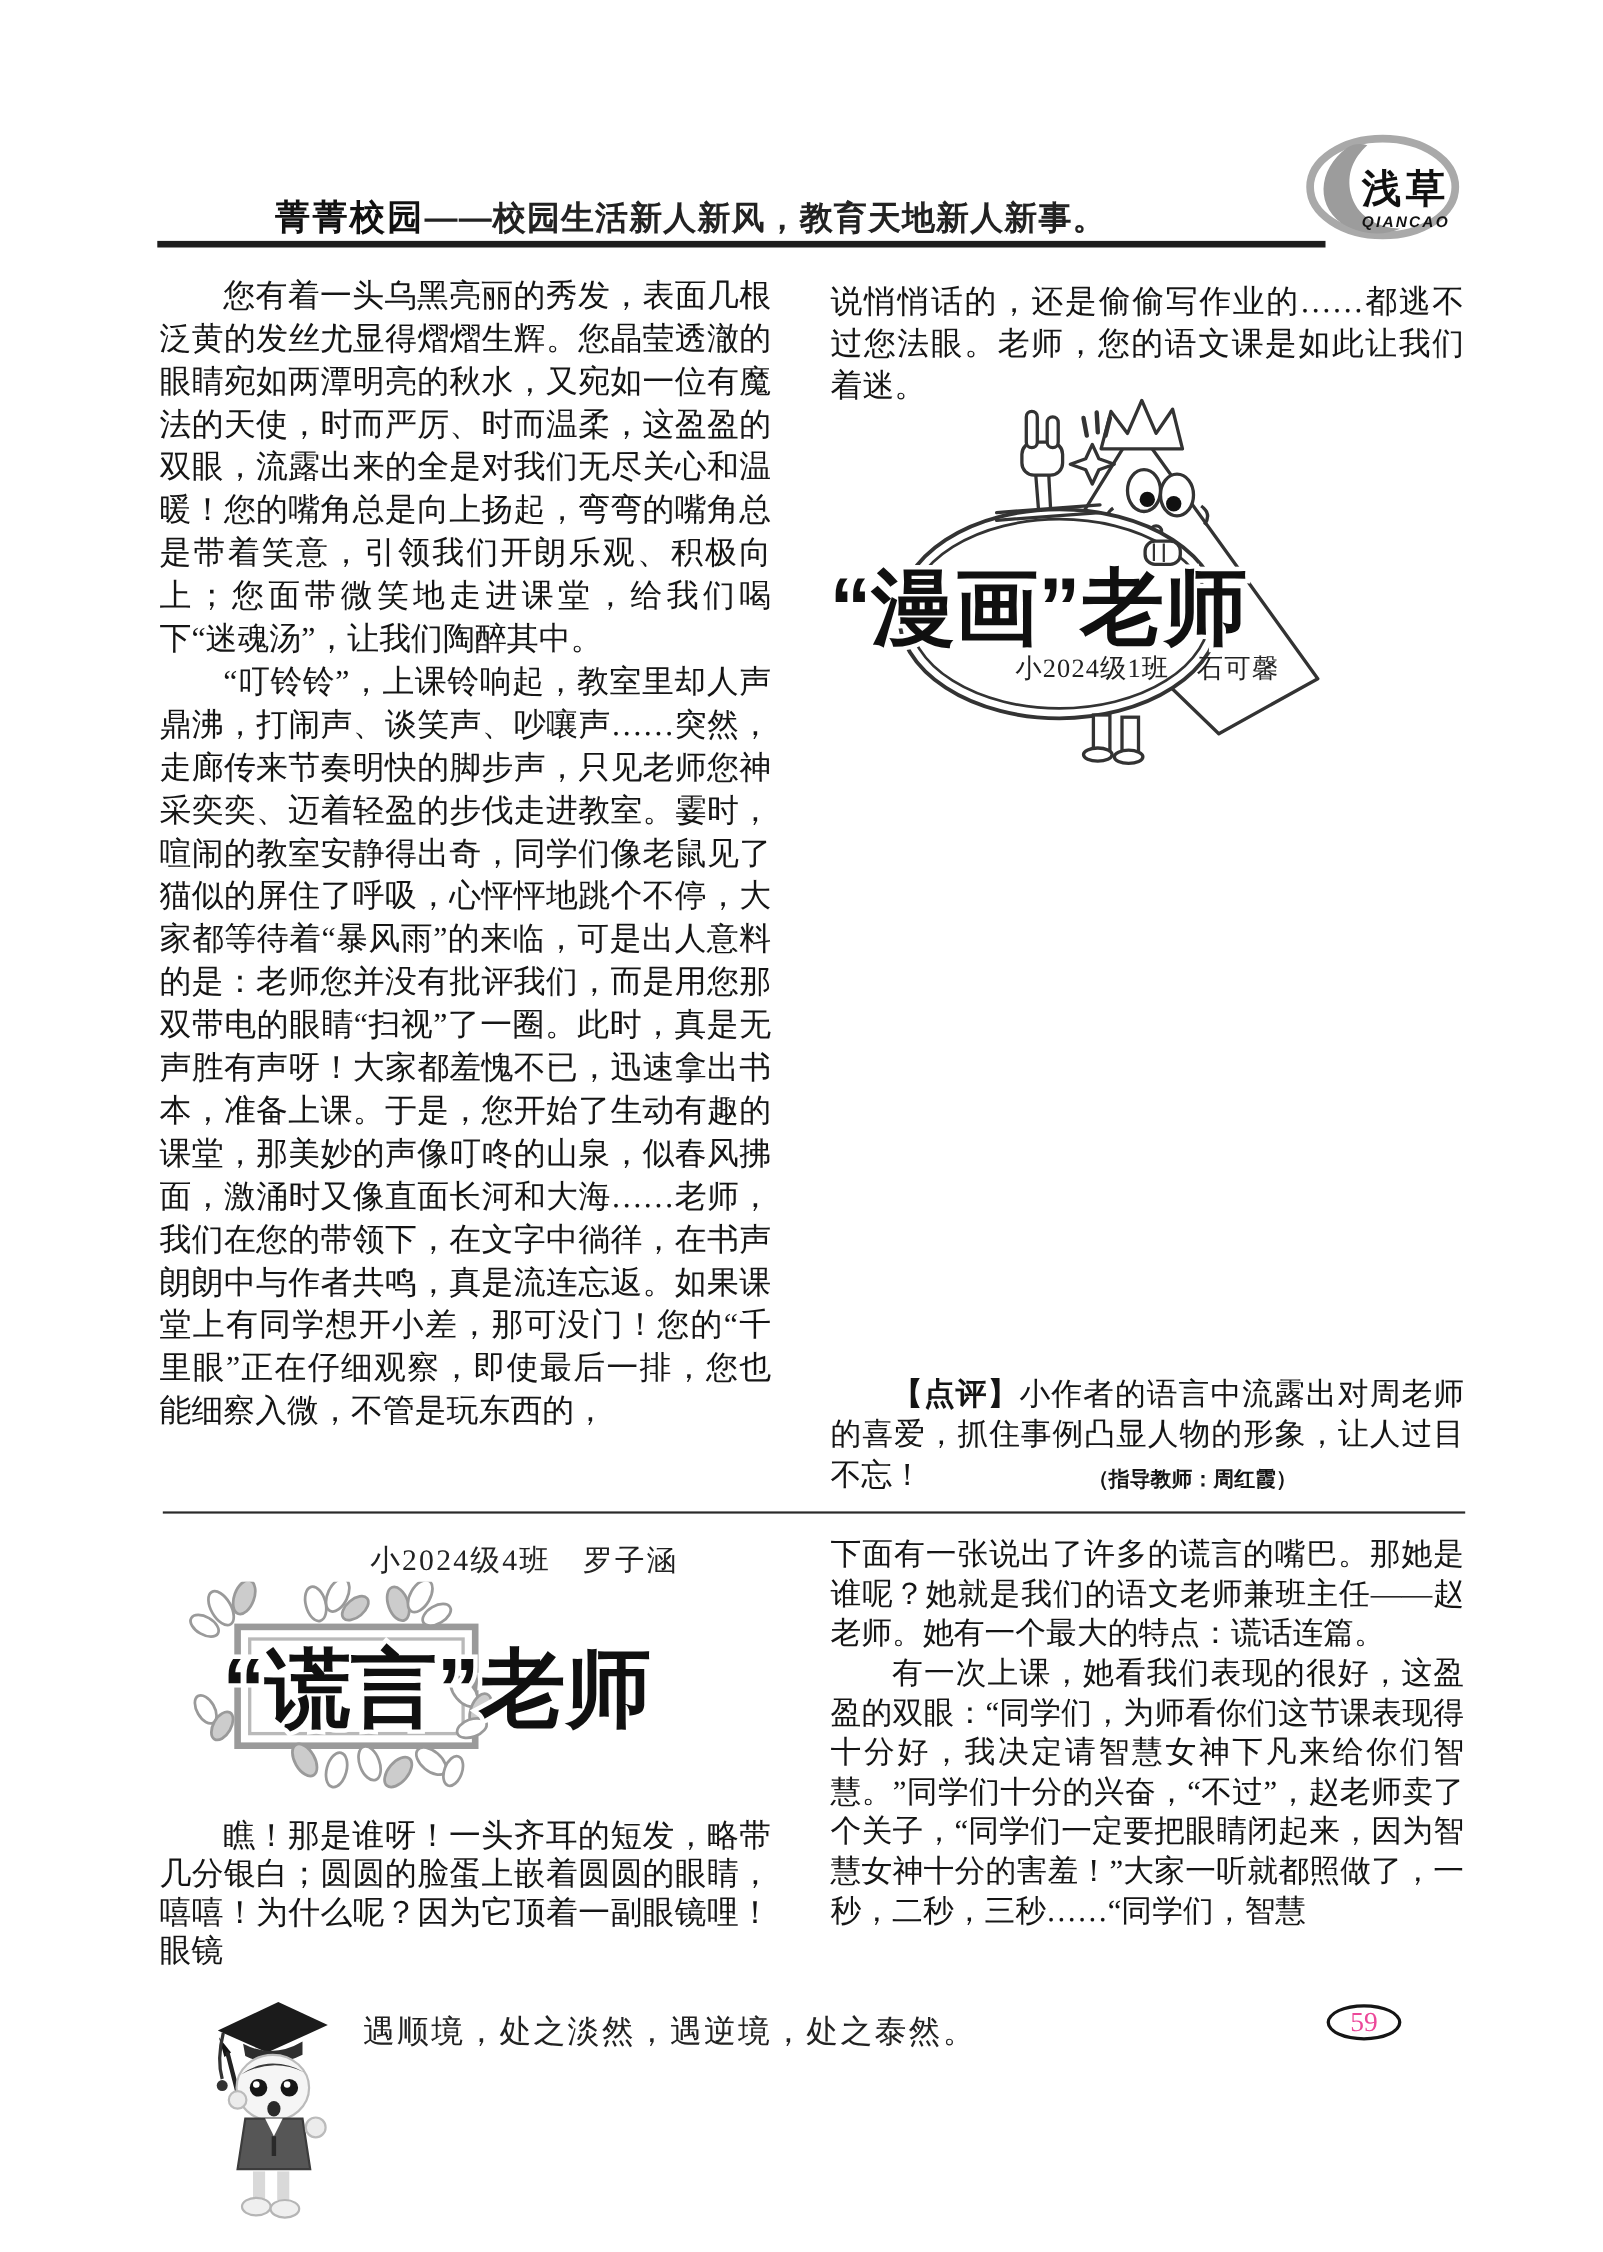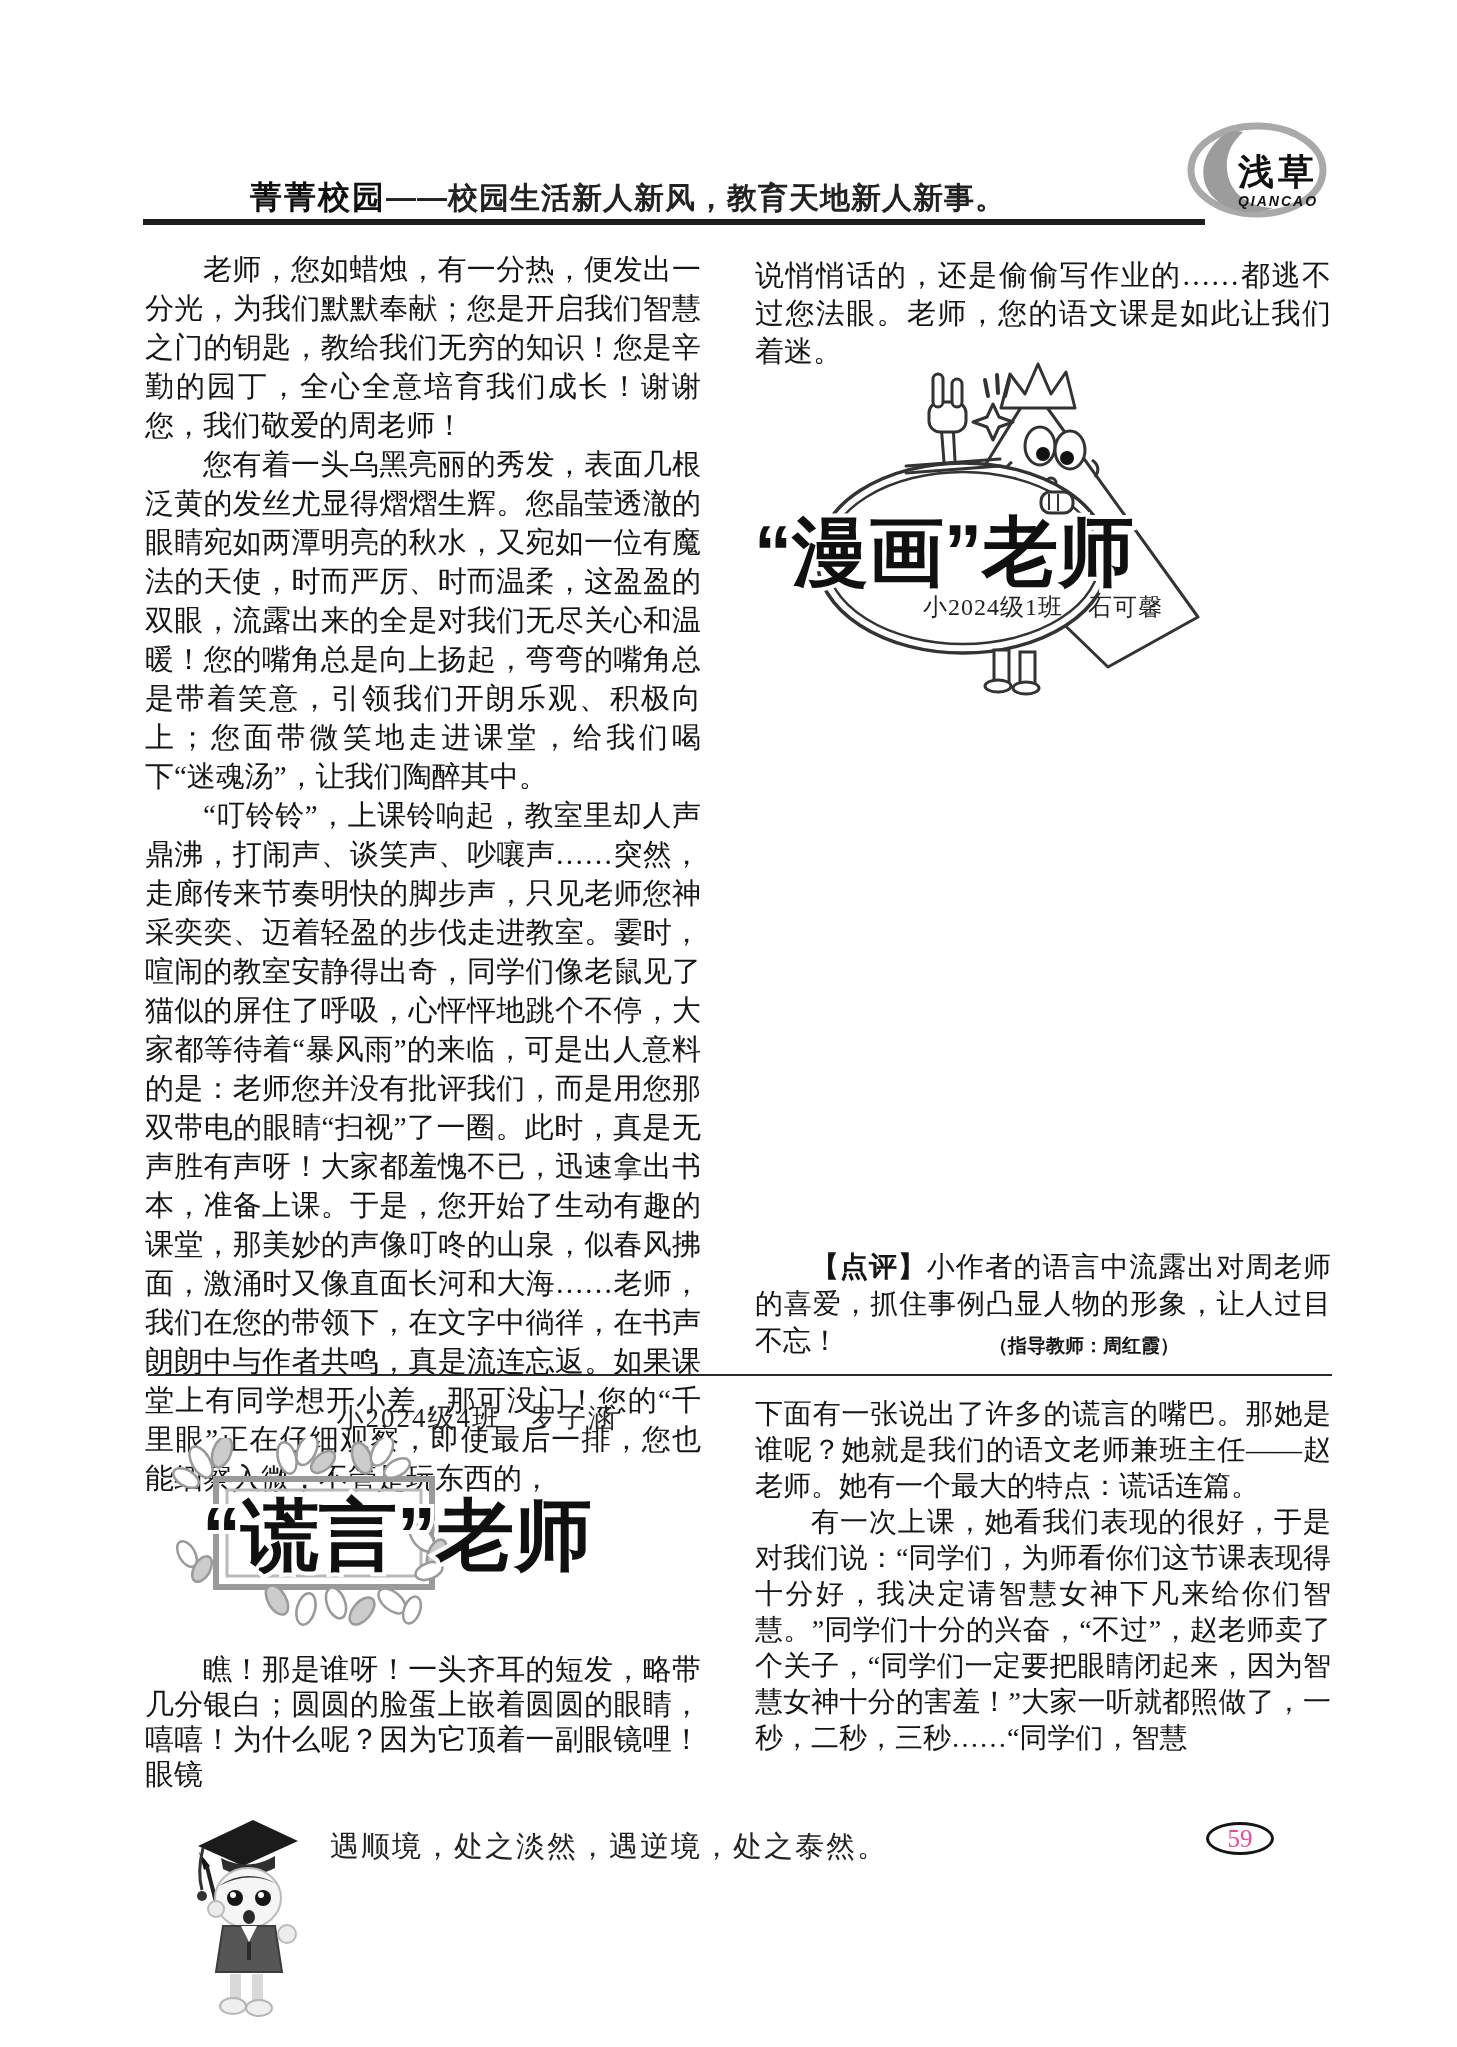--- a/index.html
+++ b/index.html
@@ -91,21 +91,20 @@
   <div class="logo">
     <svg width="150" height="118" viewBox="0 0 150 118">
       <ellipse cx="74" cy="64" rx="66" ry="44" fill="none" stroke="#a9a9a9" stroke-width="7"></ellipse>
       <path d="M42,28 C14,48 12,84 42,100 C58,108 76,108 90,102 C68,101 50,90 45,70 C41,52 47,38 60,26 C54,24 47,25 42,28 Z" fill="#9c9c9c"></path>
       <text x="95" y="78" text-anchor="middle" font-size="36" font-weight="900" letter-spacing="4" fill="#111" font-family="'Liberation Serif',serif">浅草</text>
       <text x="95" y="100" text-anchor="middle" font-size="14" font-weight="bold" font-style="italic" letter-spacing="2" fill="#111" font-family="'Liberation Sans',sans-serif">QIANCAO</text>
     </svg>
   </div>
 
   <div class="flow left1">
-    <p>老师，您如蜡烛，有一分热，便发出一分光，为我们默默奉献；您是开启我们智慧之门的钥匙，教给我们无穷的知识！您是辛勤的园丁，全心全意培育我们成长！谢谢您，我们敬爱的周老师！</p>
     <p>您有着一头乌黑亮丽的秀发，表面几根泛黄的发丝尤显得熠熠生辉。您晶莹透澈的眼睛宛如两潭明亮的秋水，又宛如一位有魔法的天使，时而严厉、时而温柔，这盈盈的双眼，流露出来的全是对我们无尽关心和温暖！您的嘴角总是向上扬起，弯弯的嘴角总是带着笑意，引领我们开朗乐观、积极向上；您面带微笑地走进课堂，给我们喝下“迷魂汤”，让我们陶醉其中。</p>
     <p>“叮铃铃”，上课铃响起，教室里却人声鼎沸，打闹声、谈笑声、吵嚷声……突然，走廊传来节奏明快的脚步声，只见老师您神采奕奕、迈着轻盈的步伐走进教室。霎时，喧闹的教室安静得出奇，同学们像老鼠见了猫似的屏住了呼吸，心怦怦地跳个不停，大家都等待着“暴风雨”的来临，可是出人意料的是：老师您并没有批评我们，而是用您那双带电的眼睛“扫视”了一圈。此时，真是无声胜有声呀！大家都羞愧不已，迅速拿出书本，准备上课。于是，您开始了生动有趣的课堂，那美妙的声像叮咚的山泉，似春风拂面，激涌时又像直面长河和大海……老师，我们在您的带领下，在文字中徜徉，在书声朗朗中与作者共鸣，真是流连忘返。如果课堂上有同学想开小差，那可没门！您的“千里眼”正在仔细观察，即使最后一排，您也能细察入微，不管是玩东西的，</p>
   </div>
 
   <div class="flow rintro">
     <p class="cont">说悄悄话的，还是偷偷写作业的……都逃不过您法眼。老师，您的语文课是如此让我们着迷。</p>
   </div>
 
   <div class="art" style="left:748px; top:362px;">
     <svg width="584" height="334" viewBox="0 0 584 334">
@@ -187,21 +186,21 @@
       <text class="big-title" x="56" y="124" font-size="78">“谎言”老师</text>
     </svg>
   </div>
 
   <div class="flow left2txt">
     <p>瞧！那是谁呀！一头齐耳的短发，略带几分银白；圆圆的脸蛋上嵌着圆圆的眼睛，嘻嘻！为什么呢？因为它顶着一副眼镜哩！眼镜</p>
   </div>
 
   <div class="flow right2">
     <p class="cont">下面有一张说出了许多的谎言的嘴巴。那她是谁呢？她就是我们的语文老师兼班主任——赵老师。她有一个最大的特点：谎话连篇。</p>
-    <p>有一次上课，她看我们表现的很好，于是对我们说：“同学们，为师看你们这节课表现得十分好，我决定请智慧女神下凡来给你们智慧。”同学们十分的兴奋，“不过”，赵老师卖了个关子，“同学们一定要把眼睛闭起来，因为智慧女神十分的害羞！”大家一听就都照做了，一秒，二秒，三秒……“同学们，智慧</p>
+    <p>有一次上课，她看我们表现的很好，这盈盈的双眼：“同学们，为师看你们这节课表现得十分好，我决定请智慧女神下凡来给你们智慧。”同学们十分的兴奋，“不过”，赵老师卖了个关子，“同学们一定要把眼睛闭起来，因为智慧女神十分的害羞！”大家一听就都照做了，一秒，二秒，三秒……“同学们，智慧</p>
   </div>
 
   <div class="art" style="left:183px; top:1810px;">
     <svg width="125" height="230" viewBox="0 0 125 230">
 
       <path d="M16,42 L27,56 L21,60 Z" fill="#111"></path>
       <path d="M24,57 L34,96" stroke="#222" stroke-width="4" stroke-linecap="round"></path>
 
       <path d="M15,36 L70,10 L115,31 L60,56 Z" fill="#1b1b1b"></path>
       <path d="M38,48 Q65,62 92,46 L92,58 Q65,72 40,59 Z" fill="#2e2e2e"></path>

